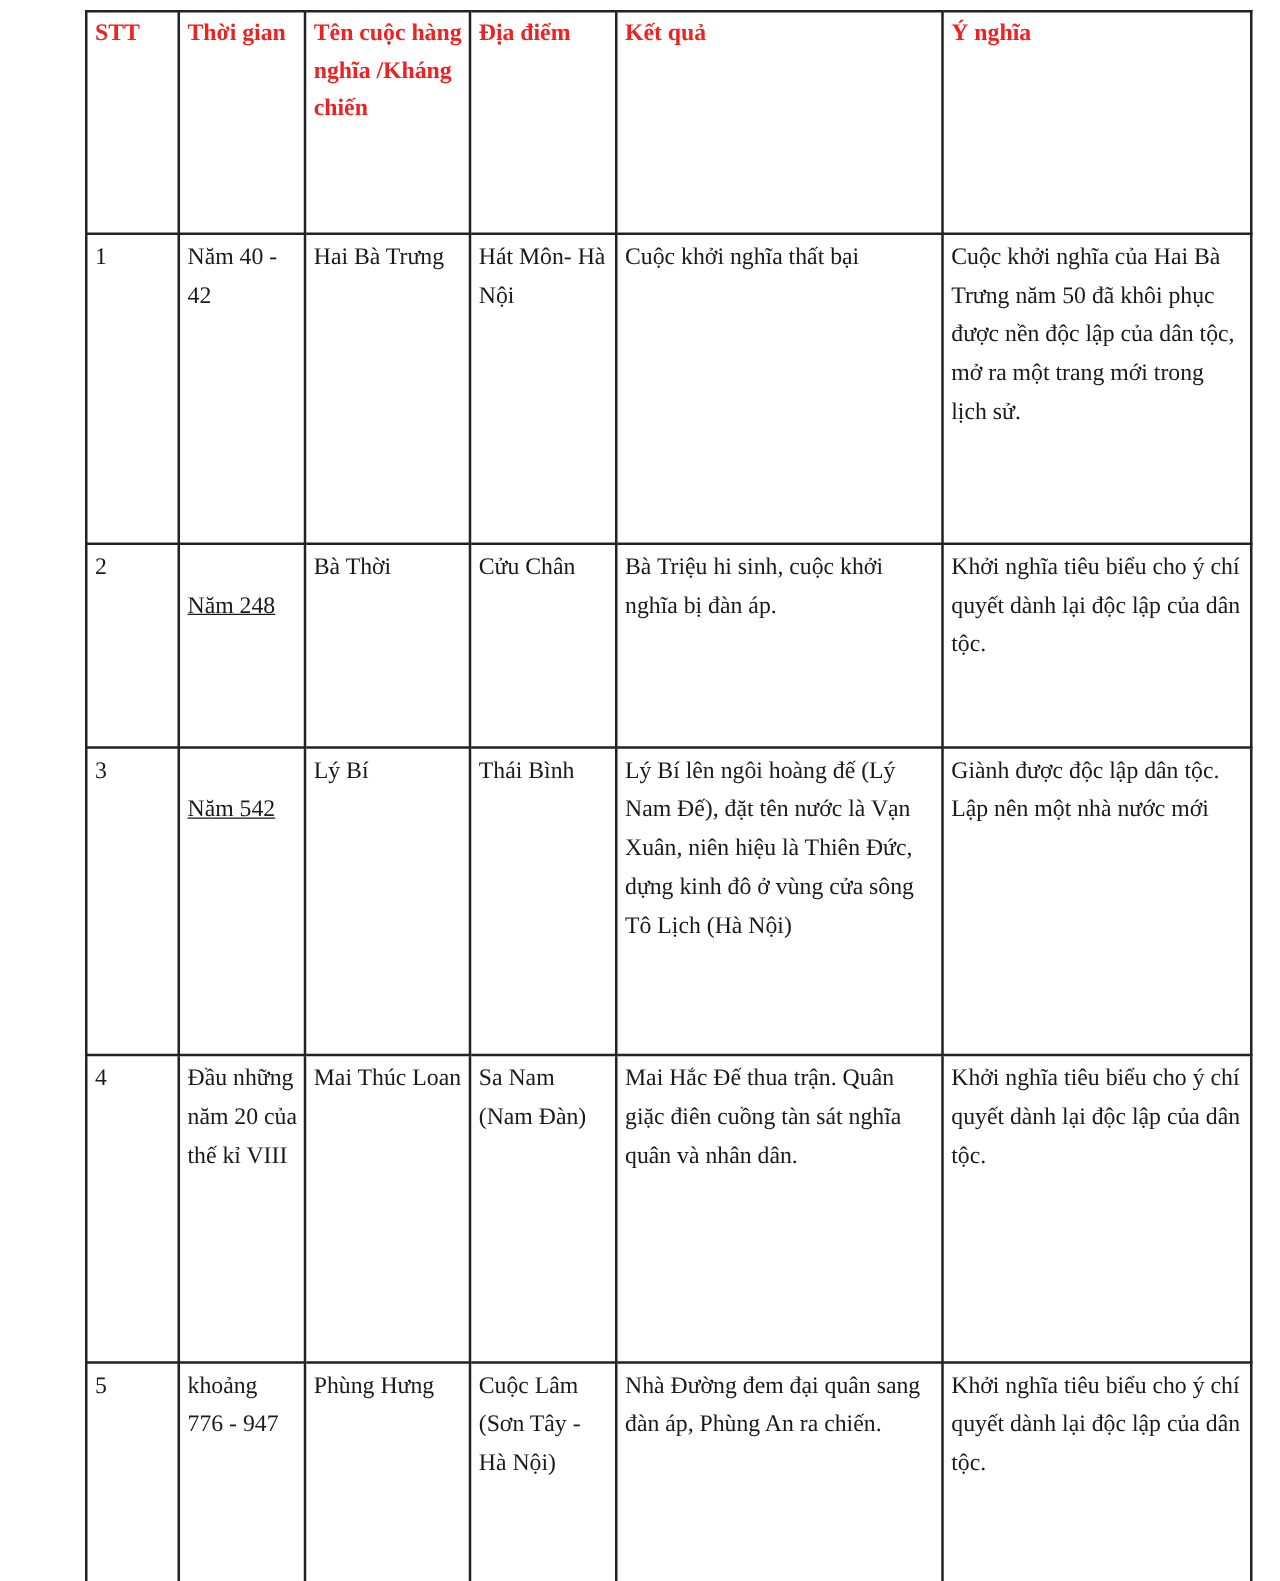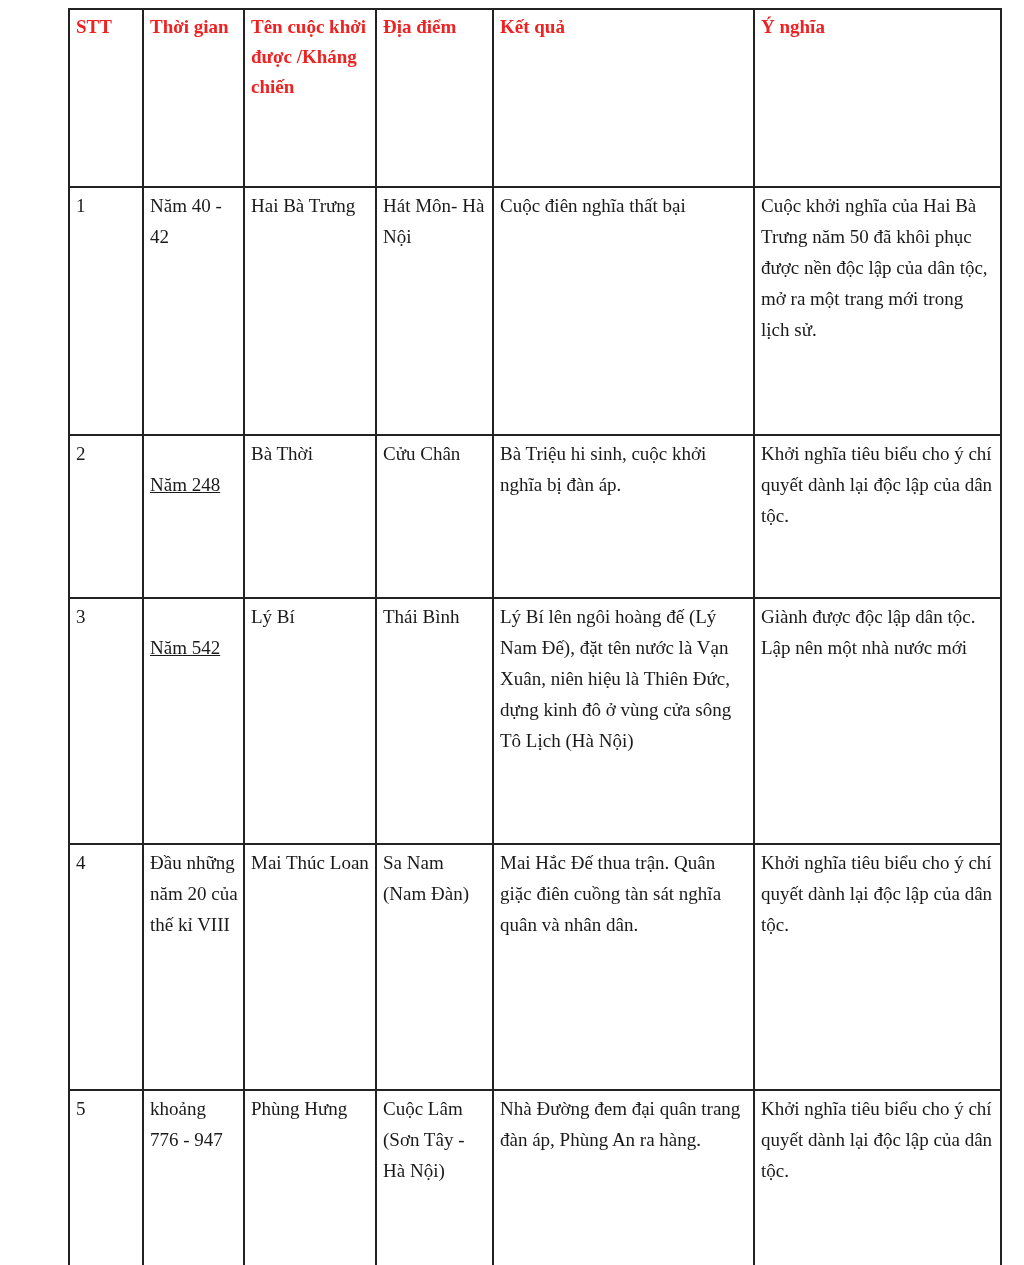--- a/index.html
+++ b/index.html
@@ -83,21 +83,21 @@
 
     <thead>
       <tr class="r-head">
         <th>
           <span class="cell-text">STT</span>
         </th>
         <th>
           <span class="cell-text">Thời gian</span>
         </th>
         <th>
-          <span class="cell-text">Tên cuộc khởi được /Kháng chiến</span>
+          <span class="cell-text">Tên cuộc hàng nghĩa /Kháng chiến</span>
         </th>
         <th>
           <span class="cell-text">Địa điểm</span>
         </th>
         <th>
           <span class="cell-text">Kết quả</span>
         </th>
         <th>
           <span class="cell-text">Ý nghĩa</span>
         </th>
@@ -113,21 +113,21 @@
         <td>
           <span class="cell-text">Năm 40 - 42</span>
         </td>
         <td>
           <span class="cell-text">Hai Bà Trưng</span>
         </td>
         <td>
           <span class="cell-text">Hát Môn- Hà Nội</span>
         </td>
         <td>
-          <span class="cell-text">Cuộc điên nghĩa thất bại</span>
+          <span class="cell-text">Cuộc khởi nghĩa thất bại</span>
         </td>
         <td>
           <span class="cell-text">Cuộc khởi nghĩa của Hai Bà Trưng năm 50 đã khôi phục được nền độc lập của dân tộc, mở ra một trang mới trong lịch sử.</span>
         </td>
       </tr>
 
       <tr class="r-2">
         <td>
           <span class="cell-text num">2</span>
         </td>
@@ -197,21 +197,21 @@
         <td>
           <span class="cell-text">khoảng 776 - 947</span>
         </td>
         <td>
           <span class="cell-text">Phùng Hưng</span>
         </td>
         <td>
           <span class="cell-text">Cuộc Lâm (Sơn Tây - Hà Nội)</span>
         </td>
         <td>
-          <span class="cell-text">Nhà Đường đem đại quân trang đàn áp,  Phùng An ra hàng.</span>
+          <span class="cell-text">Nhà Đường đem đại quân sang đàn áp,  Phùng An ra chiến.</span>
         </td>
         <td>
           <span class="cell-text">Khởi nghĩa tiêu biểu cho ý chí quyết dành lại độc lập của dân tộc.</span>
         </td>
       </tr>
 
     </tbody>
   </table>
 
 </div>

